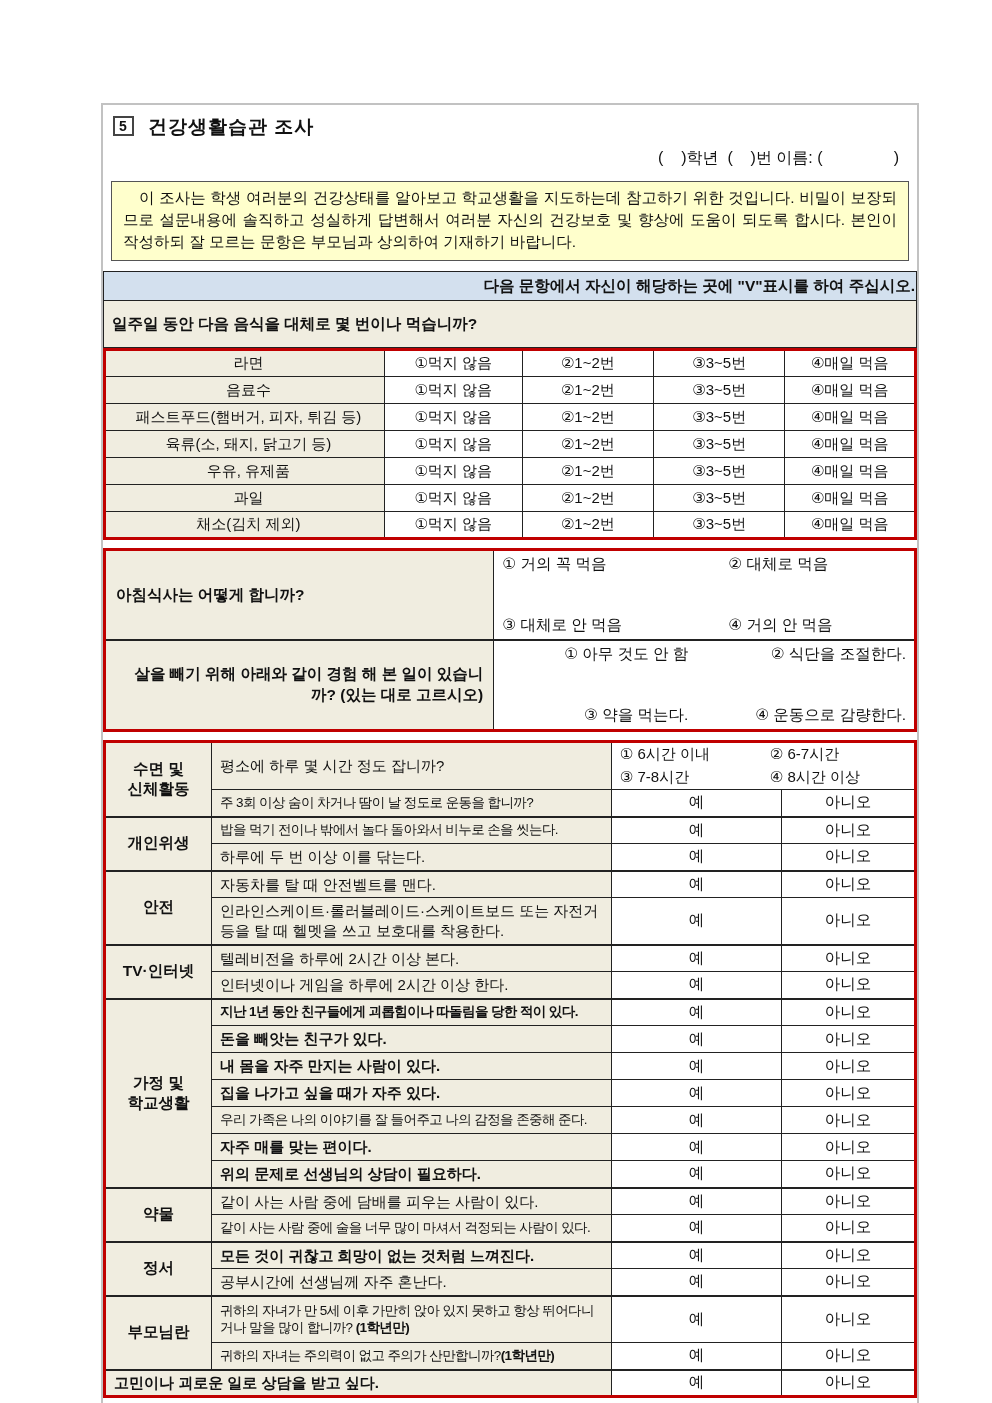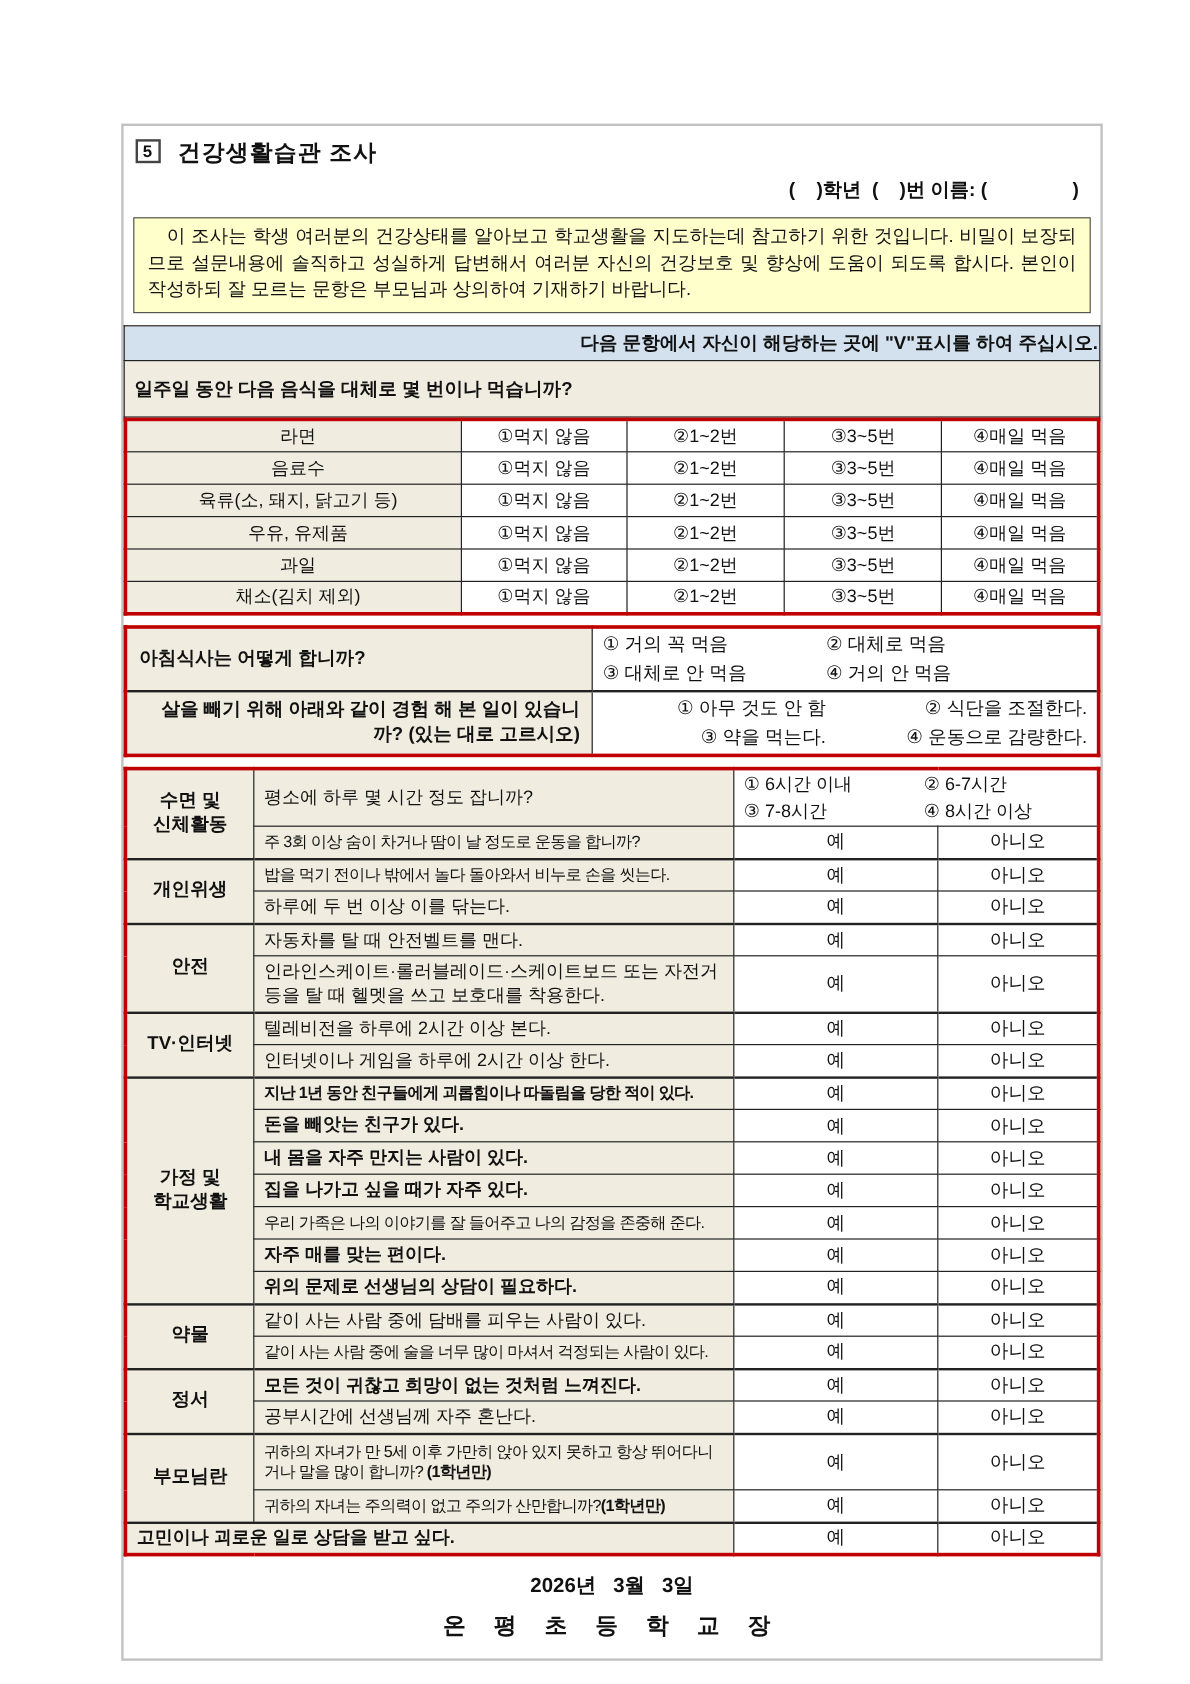--- a/index.html
+++ b/index.html
@@ -9,21 +9,21 @@
   }
   .sheet {
     position:absolute; left:101px; top:103px; width:818px; min-height:1240px;
     border:2px solid #c2c2c2; box-sizing:border-box; background:#ffffff;
   }
   .title-row { padding:9px 10px 0 10px; font-size:19px; font-weight:bold; letter-spacing:1px; }
   .title-num {
     display:inline-block; border:2px solid #444; font-size:14px; line-height:16px;
     padding:0 4px; margin-right:8px; vertical-align:2px; font-weight:bold;
   }
-  .name-line { text-align:right; padding:8px 18px 10px 0; font-weight:bold; font-size:16px; white-space:pre; }
+  .name-line { text-align:right; padding:8px 18px 10px 0; font-weight:normal; font-size:16px; white-space:pre; }
   .intro-box {
     margin:2px 8px 10px 8px; background:#FFFFCC; border:1px solid #555555;
     padding:5px 11px 7px 11px; font-size:15.5px; line-height:1.42; text-align:justify; text-indent:16px;
   }
   table { border-collapse:collapse; width:100%; table-layout:fixed; }
   td { box-sizing:border-box; }
 
   .instr-table td { border:1px solid #222; }
   .blue-row  { background:#D3E0EE; text-align:right; font-weight:bold; font-size:15.5px; height:29px;margin-top:32px; }
   .week-row  { background:#F0EDE0; font-weight:bold; font-size:15.5px; height:47px; padding-left:8px; }
@@ -34,21 +34,21 @@
   .food-opt  { text-align:center; background:#ffffff; }
 
   .meal-table { margin-top:8px; }
   .meal-table td { border:1px solid #222; }
   .meal-table tr + tr td { border-top:2px solid #222;text-align:right; }
   .meal-q {
     background:#F0EDE0; font-weight:bold; font-size:15.5px; padding:4px 10px;
     height:47px; line-height:1.35;
   }
   .meal-opts { background:#ffffff; padding:3px 8px; font-size:15.5px; }
-  .opt-grid { display:grid; grid-template-columns:186px 1fr; row-gap:3px; }
+  .opt-grid { display:grid; grid-template-columns:186px 1fr; row-gap:3px;gap:40px; }
 
   .cat-table { margin-top:8px; }
   .cat-table td { border:1px solid #222; }
   .cat-table tr.group-start td { border-top:2px solid #222; }
   .cat-cell {
     background:#F0EDE0; font-weight:bold; text-align:center; white-space:pre-line;
     font-size:15.5px; line-height:1.3;
   }
   .q-cell { background:#F0EDE0; padding:2px 8px; font-size:15px; height:27px; line-height:1.3; }
   .q-cell.bold { font-weight:bold; }
@@ -100,20 +100,27 @@
     <tbody id="food-tbody">
         <tr>
           <td class="food-name">라면</td>
           <td class="food-opt">①먹지 않음</td>
           <td class="food-opt">②1~2번</td>
           <td class="food-opt">③3~5번</td>
           <td class="food-opt">④매일 먹음</td>
         </tr>
         <tr>
           <td class="food-name">음료수</td>
+          <td class="food-opt">①먹지 않음</td>
+          <td class="food-opt">②1~2번</td>
+          <td class="food-opt">③3~5번</td>
+          <td class="food-opt">④매일 먹음</td>
+        </tr>
+        <tr>
+          <td class="food-name">패스트푸드(햄버거, 피자, 튀김 등)</td>
           <td class="food-opt">①먹지 않음</td>
           <td class="food-opt">②1~2번</td>
           <td class="food-opt">③3~5번</td>
           <td class="food-opt">④매일 먹음</td>
         </tr>
         <tr>
           <td class="food-name">육류(소, 돼지, 닭고기 등)</td>
           <td class="food-opt">①먹지 않음</td>
           <td class="food-opt">②1~2번</td>
           <td class="food-opt">③3~5번</td>

